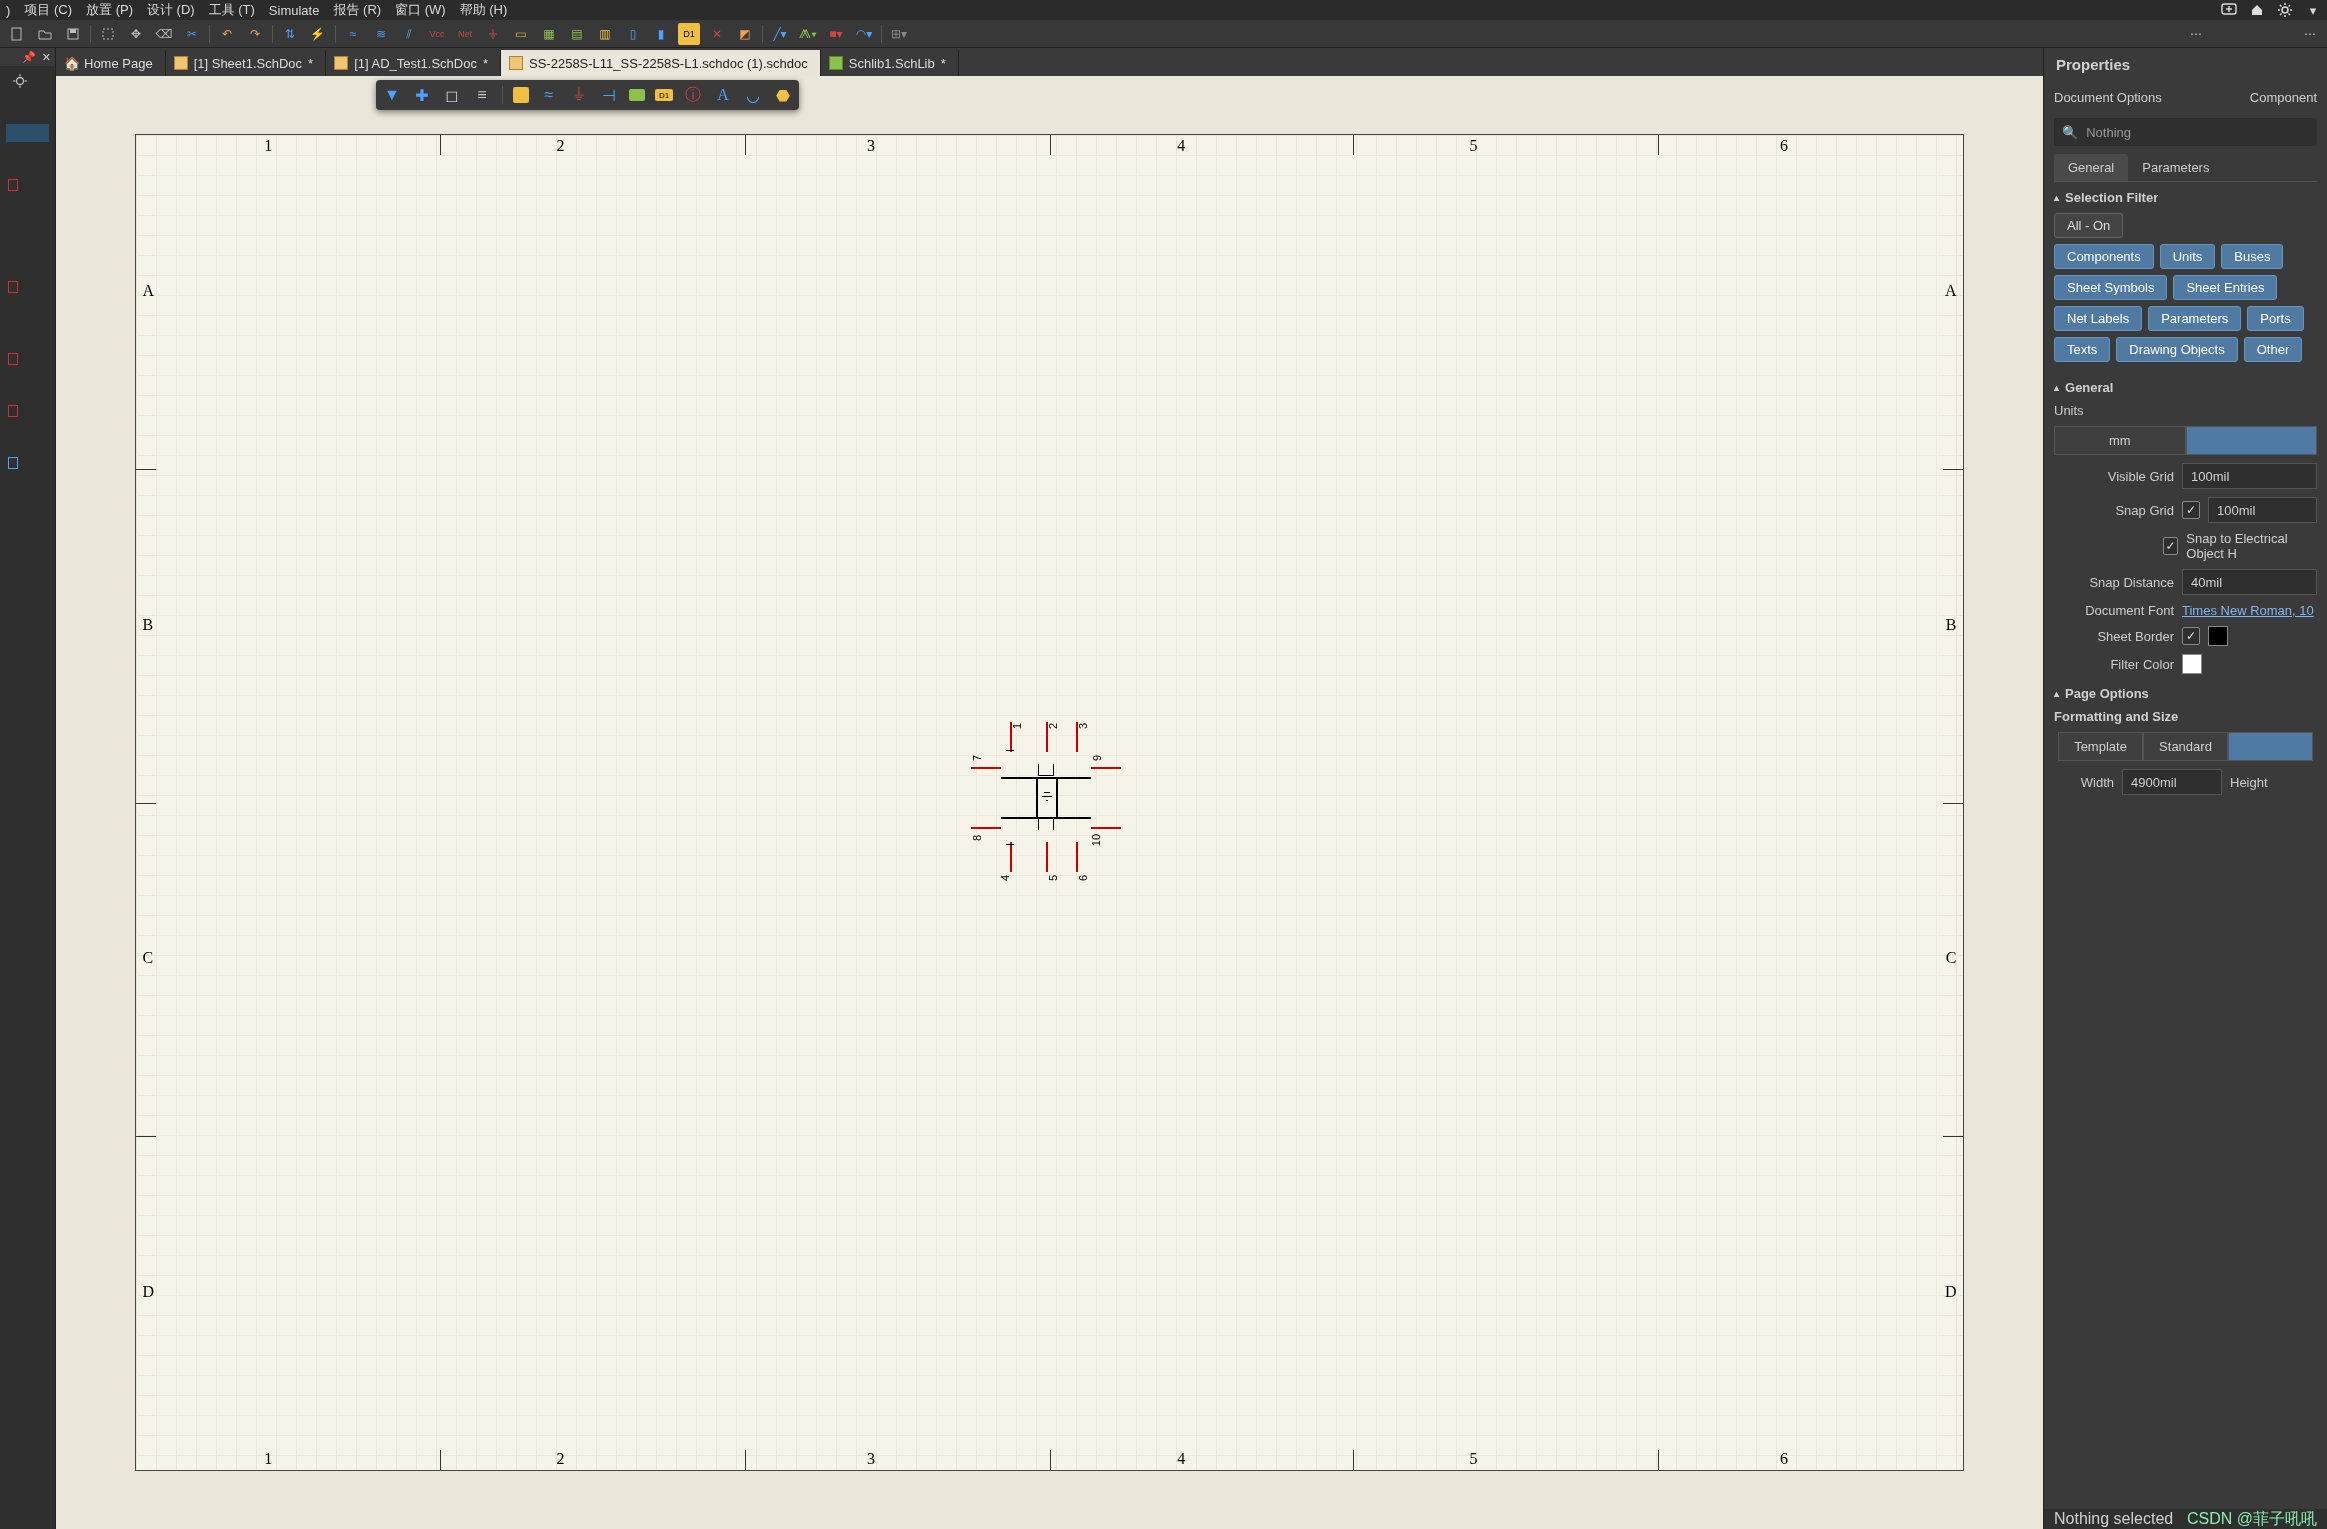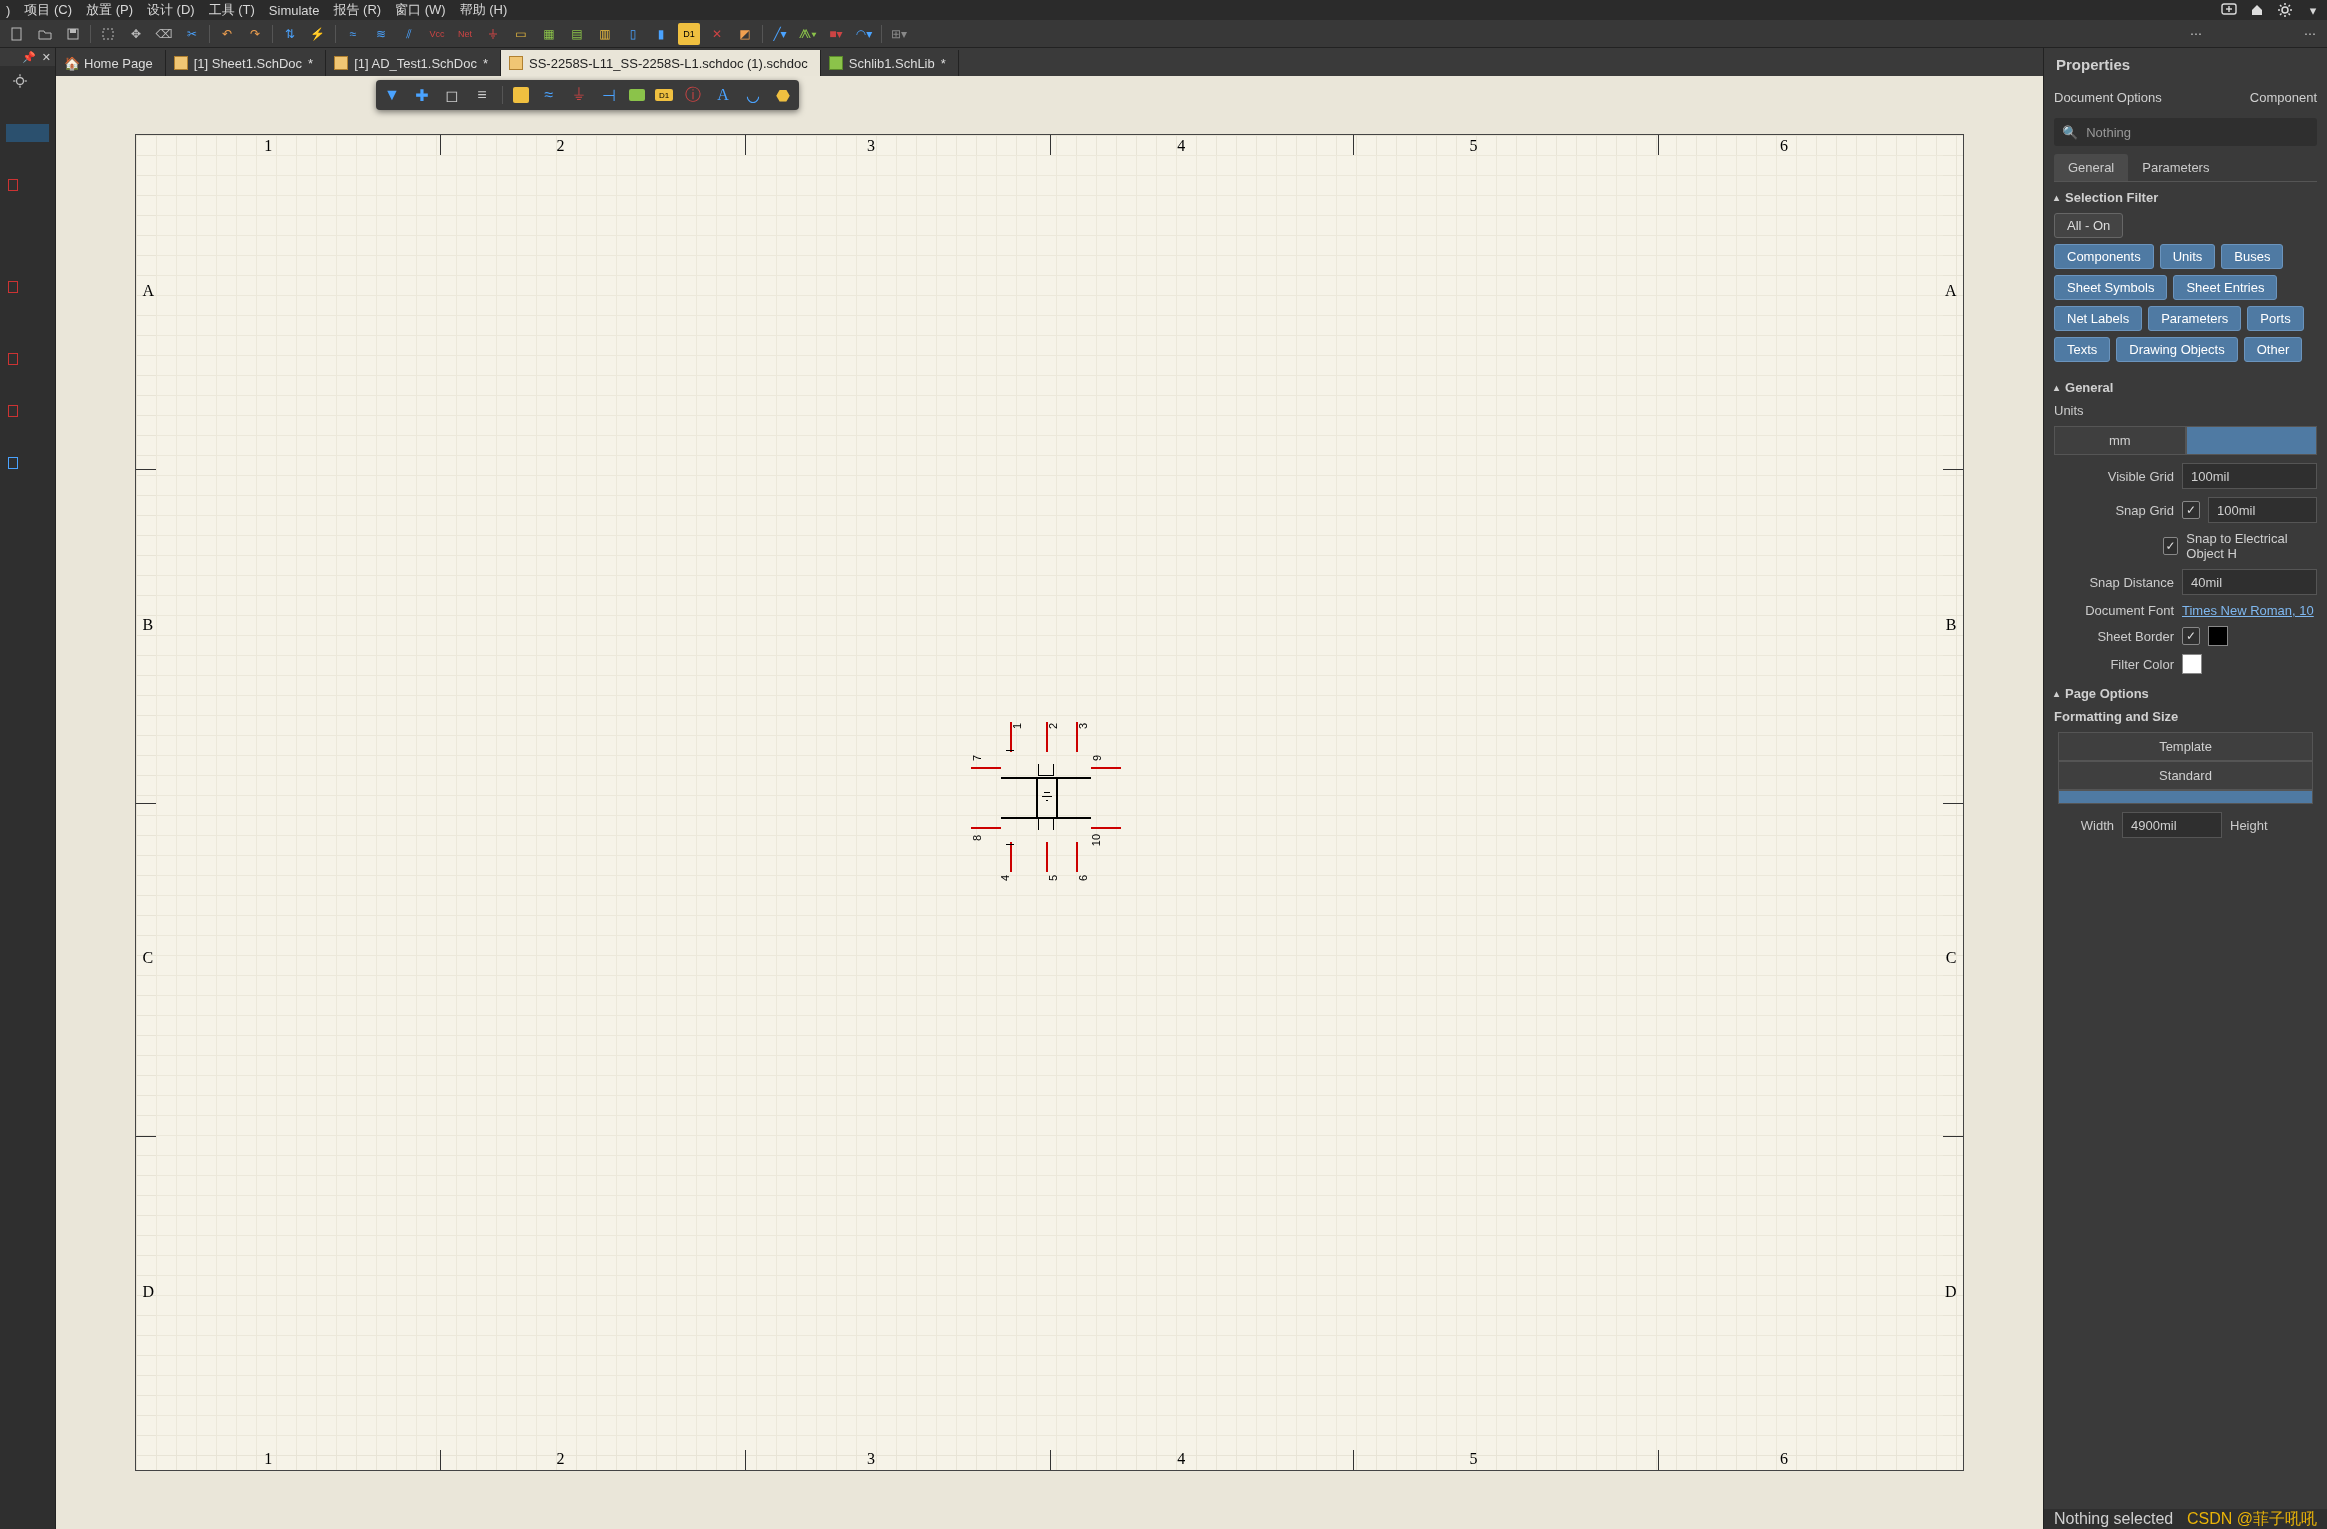--- a/index.html
+++ b/index.html
@@ -65,21 +65,21 @@
 .toggle-row .half { flex: 1; text-align: center; padding: 6px 0; border: 1px solid #555; background: #3f3f3f; }
 .toggle-row .half.active { background: #4f7aa3; color: #fff; }
 .form-row { display: flex; align-items: center; padding: 4px 10px; gap: 8px; }
 .form-row .lbl { width: 120px; text-align: right; font-size: 13px; color: #ccc; }
 .form-row .val { flex: 1; height: 26px; background: #2f2f2f; border: 1px solid #555; display: flex; align-items: center; padding: 0 8px; }
 .chk { width: 18px; height: 18px; border: 1px solid #888; background: #2f2f2f; display: inline-flex; align-items: center; justify-content: center; font-size: 12px; color: #ddd; border-radius: 2px; }
 .swatch { width: 20px; height: 20px; border: 1px solid #888; }
 .lnk { color: #7fb8f0; text-decoration: underline; }
 .status { height: 20px; background: #2f2f2f; display: flex; align-items: center; padding: 0 10px; font-size: 16px; justify-content: space-between; }
 
-.tri-row { display: flex; margin: 4px 14px; flex-direction: column; }
+.tri-row { display: flex; margin: 4px 14px; }
 .tri-row .third { flex: 1; text-align: center; padding: 6px 0; border: 1px solid #555; background: #3f3f3f; }
 </style>
 </head>
 <body>
 
 <div class="menubar">
   <span>)</span>
   <span>项目 (C)</span>
   <span>放置 (P)</span>
   <span>设计 (D)</span>
@@ -441,16 +441,16 @@
     </div>
     <div class="form-row">
       <div class="lbl" style="width:60px">Width</div>
       <div class="val" style="flex:0 0 100px">4900mil</div>
       <div class="lbl" style="width:auto">Height</div>
     </div>
 
     <div style="flex:1"></div>
     <div class="status">
       <span>Nothing selected</span>
-      <span style="color:#eab308">CSDN @菲子吼吼</span>
+      <span style="color:#86efac">CSDN @菲子吼吼</span>
     </div>
   </div>
 </div>
 
 </body></html>

